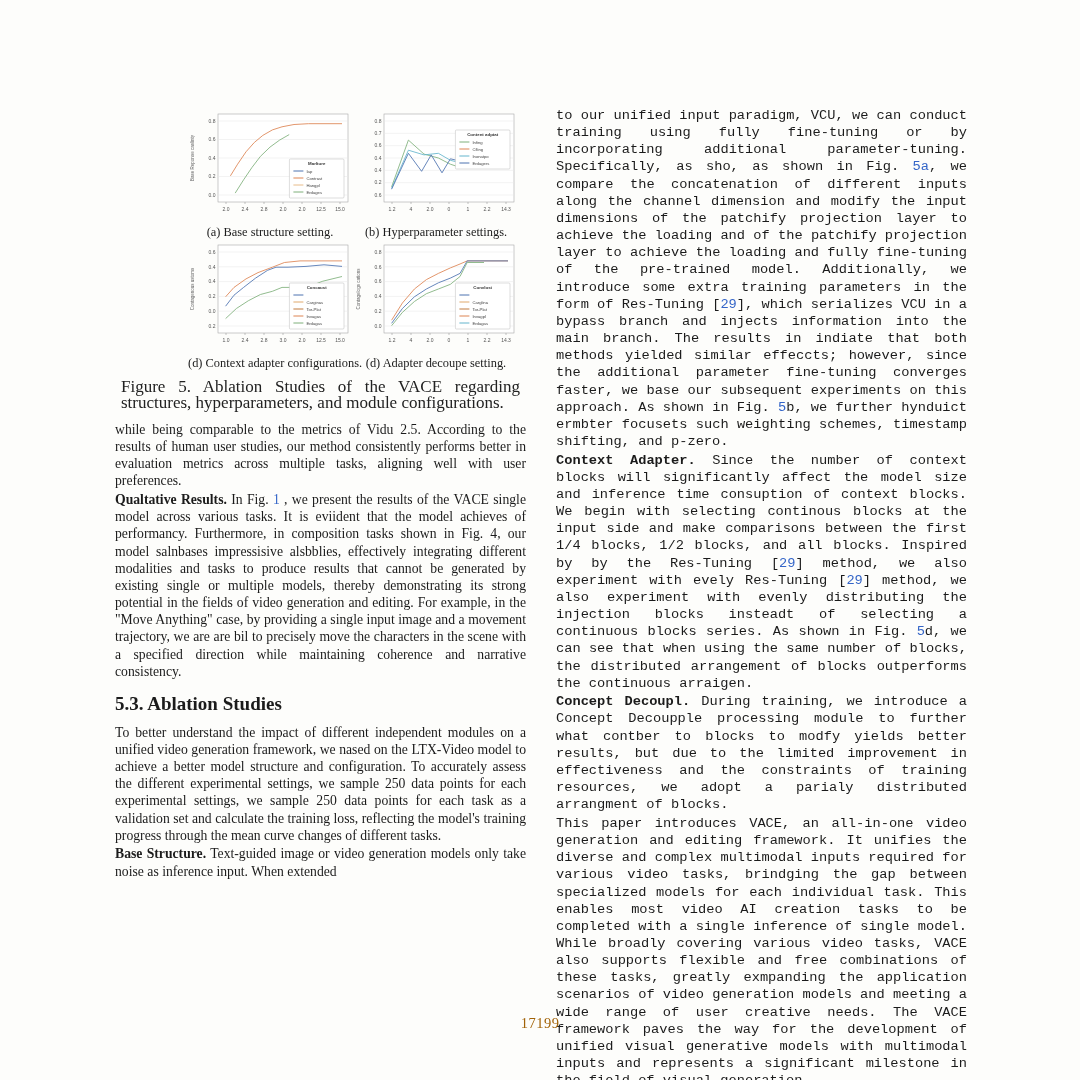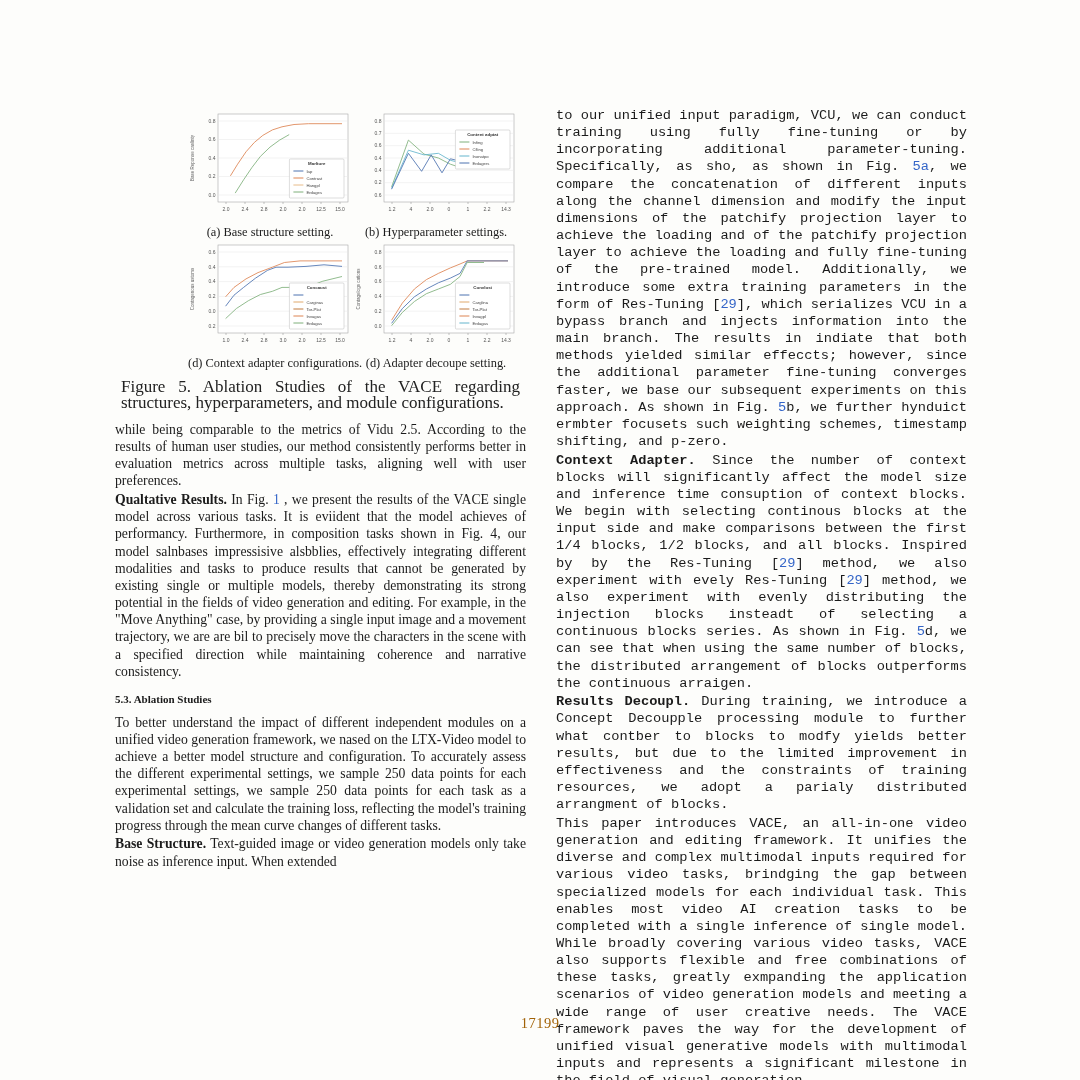--- a/index.html
+++ b/index.html
@@ -7,21 +7,21 @@
     width:1080px;height:1080px;position:relative;overflow:hidden;
     background:#fdfdfb;color:#1b1b1b;
     font-family:"Liberation Serif","DejaVu Serif",serif;
   }
   .col{position:absolute;width:411px;}
   .col-left{left:115px;top:103px;}
   .col-right{left:556px;top:107px;font-family:Liberation Mono, monospace;}
   p{margin:0 0 1.5px 0;font-size:13.7px;line-height:17.15px;text-align:justify;}
   p b{font-weight:bold;}
   .ref{color:#3465c8;}
-  .h2{font-weight:bold;font-size:11px;margin:13px 0 9px 0;}
+  .h2{font-weight:bold;font-size:19px;margin:13px 0 9px 0;}
   .h1{font-weight:bold;font-size:15.6px;margin:15px 0 10px 0;}
   figure{margin:6px;}
   .chart-row{display:flex;justify-content:flex-end;gap:2px;margin-right:2px;}
   .chart-cell{width:164px;}
   .chart-caption{font-size:12.4px;text-align:center;white-space:nowrap;height:15px;line-height:14px;}
   figcaption{font-size:17px;line-height:15.5px;text-align:justify;margin:8px 0 0 0;color:#222;}
   .blocks-left{margin-top:11px;}
   .page-number{position:absolute;top:1015px;left:0;right:0;text-align:center;
     font-size:14.5px;color:#a16207;letter-spacing:0.5px;}
 </style>
@@ -224,18 +224,18 @@
       <div class="h2">5.3. Ablation Studies</div>
       <p>To better understand the impact of different independent modules on a unified video generation framework, we nased on the LTX-Video model to achieve a better model structure and configuration. To accurately assess the different experimental settings, we sample 250 data points for each experimental settings, we sample 250 data points for each task as a validation set and calculate the training loss, reflecting the model's training progress through the mean curve changes of different tasks.</p>
       <p><b>Base Structure.</b> Text-guided image or video generation models only take noise as inference input. When extended</p>
     </div>
 </div>
 
 <div class="col col-right">
   <div class="blocks">
       <p>to our unified input paradigm, VCU, we can conduct training using fully fine-tuning or by incorporating additional parameter-tuning. Specifically, as sho, as shown in Fig. <span class="ref">5a</span>, we compare the concatenation of different inputs along the channel dimension and modify the input dimensions of the patchify projection layer to achieve the loading and of the patchify projection layer to achieve the loading and fully fine-tuning of the pre-trained model. Additionally, we introduce some extra training parameters in the form of Res-Tuning [<span class="ref">29</span>], which serializes VCU in a bypass branch and injects information into the main branch. The results in indiate that both methods yielded similar effeccts; however, since the additional parameter fine-tuning converges faster, we base our subsequent experiments on this approach. As shown in Fig. <span class="ref">5</span>b, we further hynduict ermbter focusets such weighting schemes, timestamp shifting, and p-zero.</p>
       <p><b>Context Adapter.</b> Since the number of context blocks will significantly affect the model size and inference time consuption of context blocks. We begin with selecting continous blocks at the input side and make comparisons between the first 1/4 blocks, 1/2 blocks, and all blocks. Inspired by by the Res-Tuning [<span class="ref">29</span>] method, we also experiment with evely Res-Tuning [<span class="ref">29</span>] method, we also experiment with evenly distributing the injection blocks insteadt of selecting a continuous blocks series. As shown in Fig. <span class="ref">5</span>d, we can see that when using the same number of blocks, the distributed arrangement of blocks outperforms the continuous arraigen.</p>
-      <p><b>Results Decoupl.</b> During training, we introduce a Concept Decoupple processing module to further what contber to blocks to modfy yields better results, but due to the limited improvement in effectiveness and the constraints of training resources, we adopt a parialy distributed arrangment of blocks.</p>
+      <p><b>Concept Decoupl.</b> During training, we introduce a Concept Decoupple processing module to further what contber to blocks to modfy yields better results, but due to the limited improvement in effectiveness and the constraints of training resources, we adopt a parialy distributed arrangment of blocks.</p>
       <p>This paper introduces VACE, an all-in-one video generation and editing framework. It unifies the diverse and complex multimodal inputs required for various video tasks, brindging the gap between specialized models for each individual task. This enables most video AI creation tasks to be completed with a single inference of single model. While broadly covering various video tasks, VACE also supports flexible and free combinations of these tasks, greatly exmpanding the application scenarios of video generation models and meeting a wide range of user creative needs. The VACE framework paves the way for the development of unified visual generative models with multimodal inputs and represents a significant milestone in the field of visual generation.</p>
     </div>
 </div>
 
 <div class="page-number">17199</div>
 
 </body></html>

